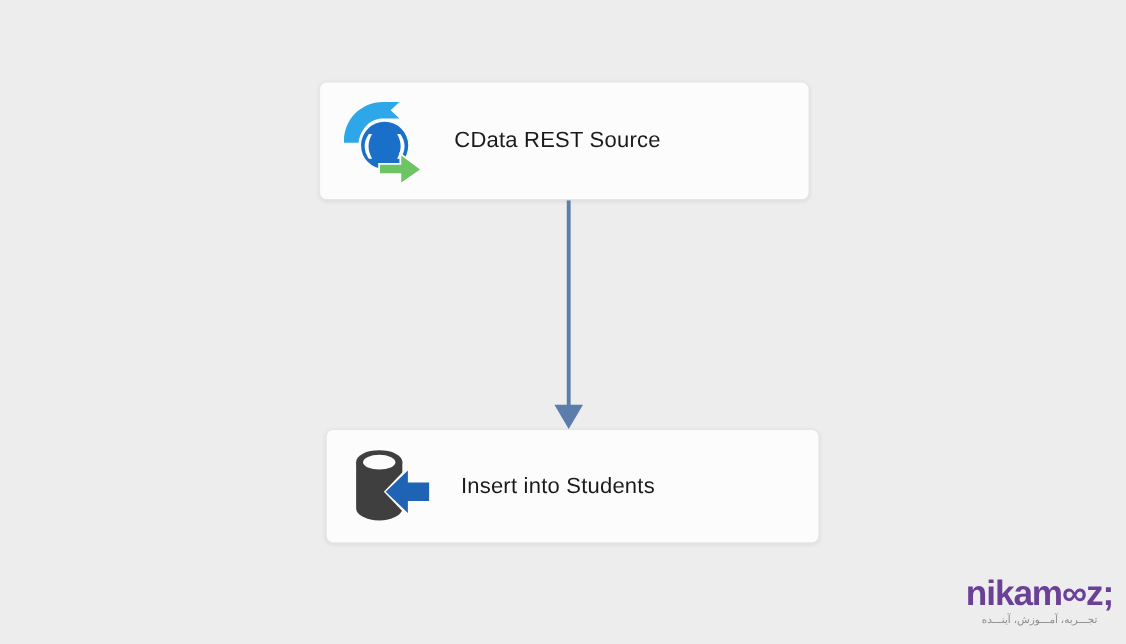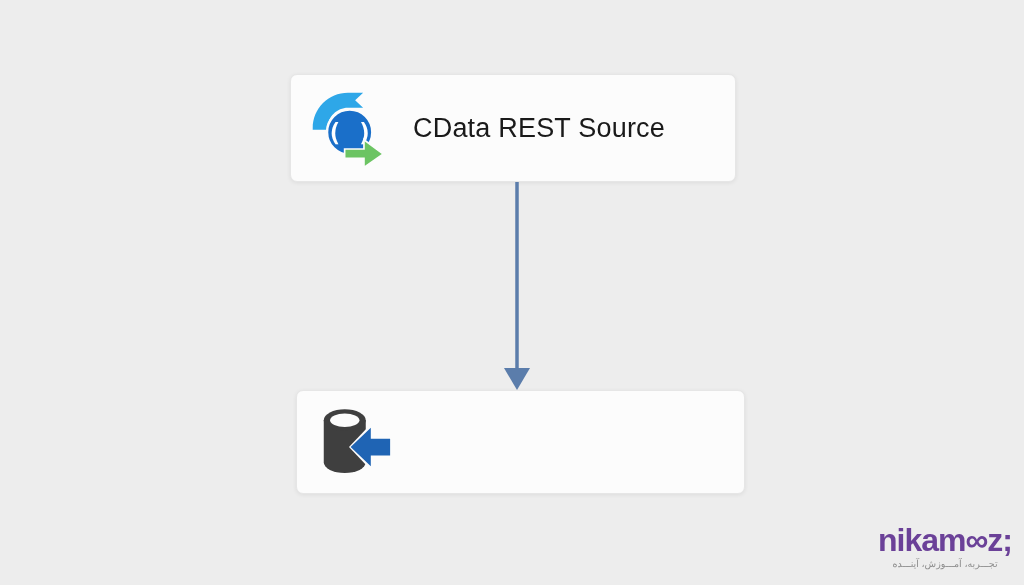--- a/index.html
+++ b/index.html
@@ -42,21 +42,21 @@
     width: 449px;
     height: 104px;
   }
   .node-icon {
     width: 84px;
     height: 84px;
     flex: 0 0 auto;
   }
   .node-label {
     margin-left: 23px;
-    font-size: 27px;
+    font-size: 20px;
     color: #1a1a1a;
     letter-spacing: 0.2px;
     white-space: nowrap;
   }
   .connector {
     position: absolute;
     left: 500px;
     top: 182px;
     width: 34px;
     height: 209px;
@@ -113,20 +113,21 @@
 
       <path d="M14,24 L14,74 A25,13 0 0 0 64,74 L64,24 Z" fill="#3f3f3f"></path>
 
       <ellipse cx="39" cy="24" rx="25" ry="13" fill="#3f3f3f"></ellipse>
       <ellipse cx="39" cy="24" rx="17.5" ry="8" fill="#fcfcfc"></ellipse>
 
       <polygon points="65,34 44,56 65,78" fill="#fcfcfc"></polygon>
 
       <polygon points="46,56 70,33 70,46 93,46 93,66 70,66 70,79" fill="#1f64b4"></polygon>
     </svg>
+    <span class="node-label">Insert into Students</span>
   </div>
 
   <div class="watermark">
     <div class="brand">nikam∞z;</div>
     <div class="tagline">تجـــربه، آمـــوزش، آینـــده</div>
   </div>
 
 </div>
 
 </body></html>

